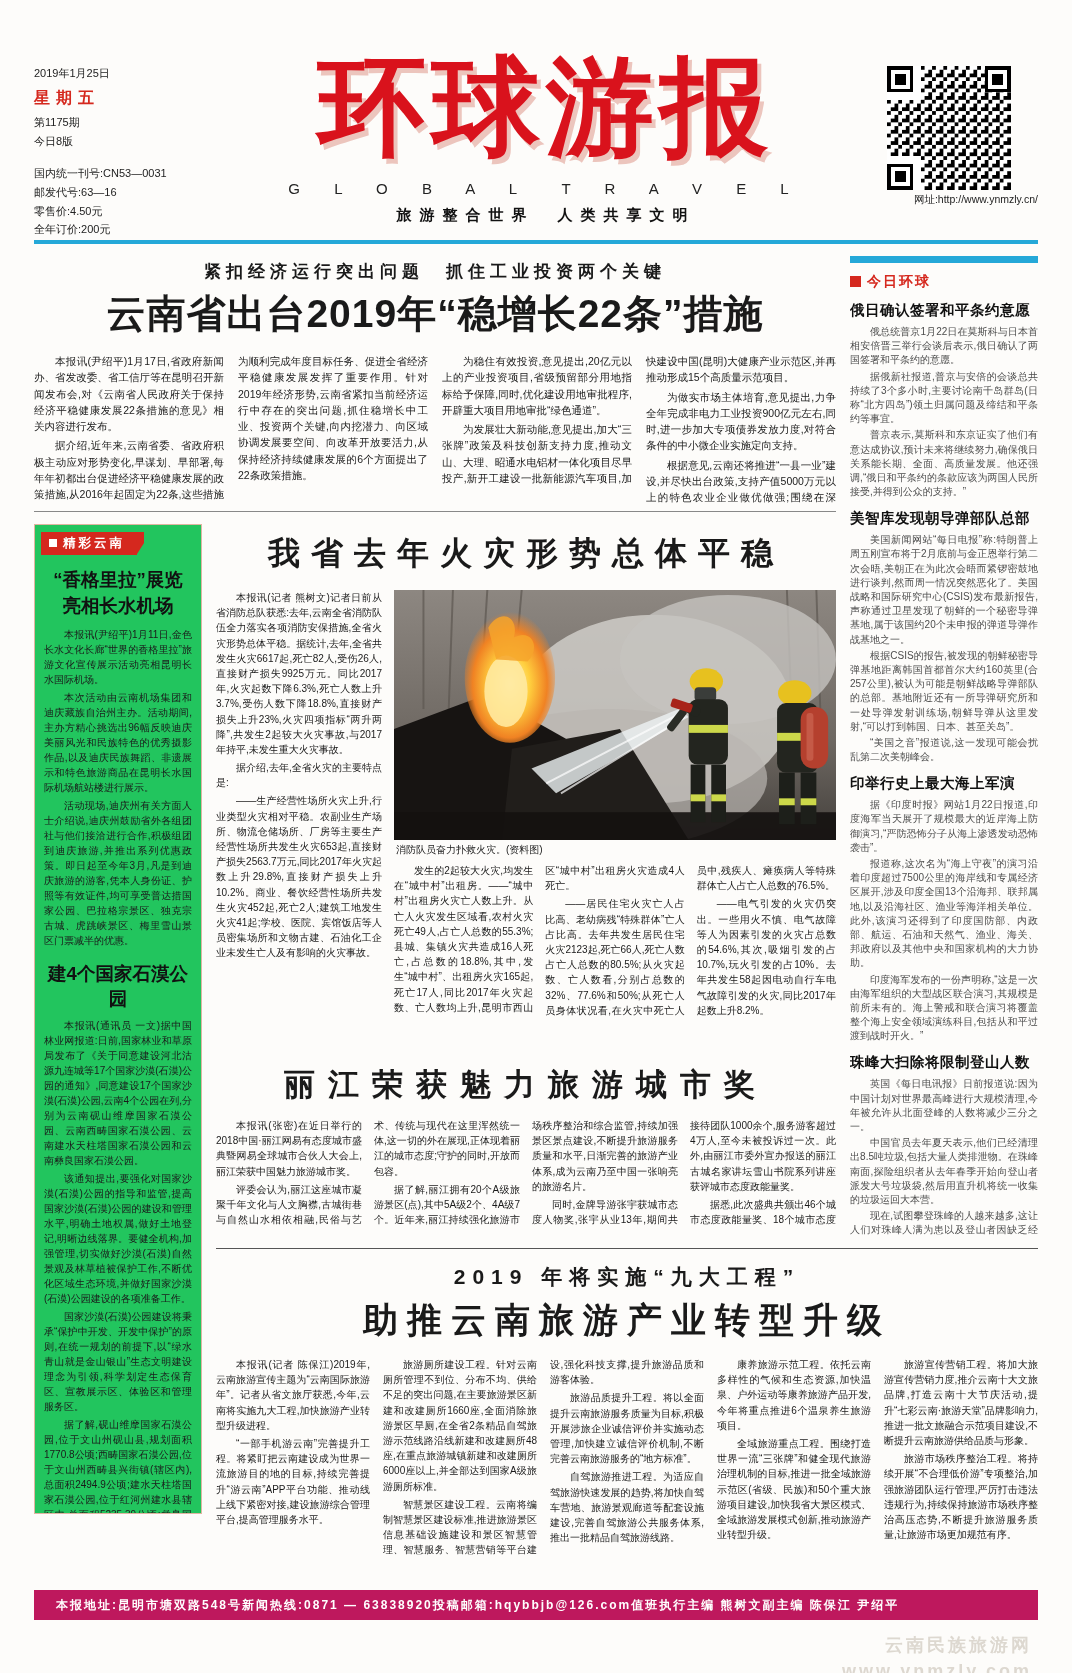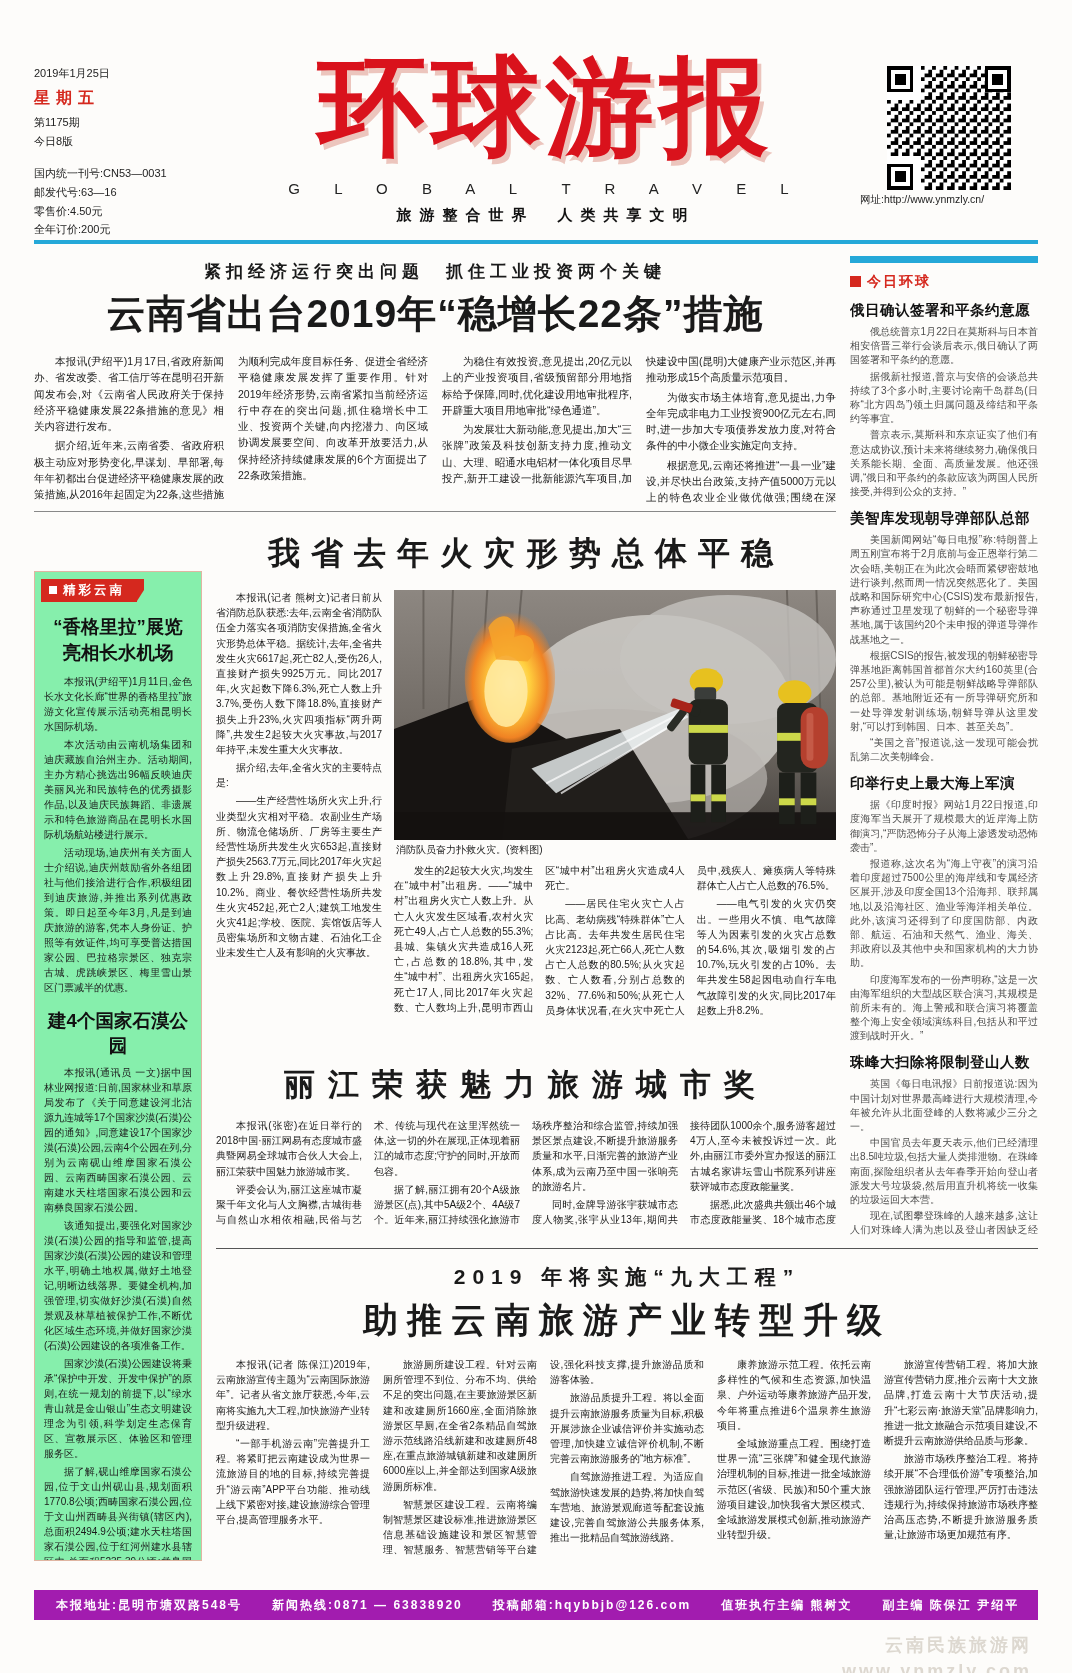--- a/index.html
+++ b/index.html
@@ -8,21 +8,21 @@
   
   .header{display:flex;border-bottom:4px solid #25a8d8;padding-bottom:8px;height:192px;box-sizing:border-box;}
   .header-left{width:198px;font-size:11px;line-height:1.7;padding-top:12px;color:#222;}
   .hl-weekday{color:#d5281e;font-weight:bold;font-size:16px;letter-spacing:6px;margin:1px 0 2px;}
   .hl-group2{margin-top:14px;}
   .masthead{flex:1;text-align:center;min-width:0;}
   .masthead-title{font-size:108px;font-weight:900;color:#d9121c;line-height:1.02;letter-spacing:6px;
         text-shadow:4px 5px 0 #ecc5bd;white-space:nowrap;}
   .masthead-en{font-size:15px;letter-spacing:15px;color:#222;margin-top:18px;}
   .masthead-slogan{font-size:15px;letter-spacing:8px;margin-top:7px;font-weight:600;color:#111;}
-  .header-right{width:178px;text-align:left;padding-top:14px;}
+  .header-right{width:178px;text-align:right;padding-top:14px;}
   .qr{width:124px;height:124px;margin:0 auto;}
   .qr svg{width:100%;height:100%;display:block;}
   .website{font-size:10.5px;margin-top:3px;color:#222;}
   
   .content{display:grid;grid-template-columns:168px minmax(0,1fr) 188px;
            grid-template-rows:256px 522px 178px 330px;gap:12px 14px;margin-top:12px;}
   .para{text-indent:2em;text-align:justify;margin:0 0 3px;}
   
   .art1{grid-area:1/1/2/3;overflow:hidden;border-bottom:1px solid #888;}
   .kicker{text-align:center;font-size:17px;font-weight:bold;letter-spacing:5px;margin:4px 0 4px;}
@@ -30,22 +30,22 @@
   .art1-body{columns:4;column-gap:14px;height:164px;overflow:hidden;font-size:10.5px;line-height:1.55;}
   
   .global{grid-area:1/3/4/4;overflow:hidden;}
   .global-bar{height:7px;background:#25a8d8;margin-bottom:10px;}
   .global-head{color:#d5281e;font-weight:bold;font-size:14px;letter-spacing:2px;margin-bottom:8px;}
   .sq{display:inline-block;width:11px;height:11px;background:#d5281e;margin-right:6px;vertical-align:-1px;}
   .g-title{font-size:14.5px;font-weight:bold;margin:10px 0 5px;letter-spacing:0.5px;color:#111;}
   .global .para{font-size:10px;line-height:1.42;color:#4c4c4c;margin-bottom:2px;}
   
   .sidebar{grid-area:2/1/5/2;}
-  .sidebar-box{border:1px solid #e0b5a2;background:#86efac;height:calc(100% - 64px);box-sizing:border-box;
-               padding:8px 9px;overflow:hidden;margin-top:47px;}
+  .sidebar-box{border:1px solid #e0b5a2;background:#22c55e;height:calc(100% - 64px);box-sizing:border-box;
+               padding:8px 9px;overflow:hidden;}
   .ribbon{display:inline-block;background:#d5281e;color:#fff;font-size:12.5px;font-weight:bold;
           padding:3px 12px 3px 8px;letter-spacing:3px;position:relative;margin:-2px 0 8px -3px;}
   .ribbon::after{content:"";position:absolute;right:-7px;top:0;border-left:7px solid #d5281e;
           border-bottom:11px solid transparent;border-top:11px solid #d5281e;box-sizing:border-box;}
   .wsq{display:inline-block;width:8px;height:8px;background:#fff;margin-right:6px;}
   .sb-title{text-align:center;font-size:18.5px;font-weight:900;line-height:1.4;margin:4px 0 8px;color:#111;}
   .sb2-title{text-align:center;font-size:18.5px;font-weight:900;margin:13px 0 7px;color:#111;}
   .sidebar .para{font-size:10px;line-height:1.5;}
   
   .fire{grid-area:2/2/3/3;overflow:hidden;}
@@ -61,22 +61,22 @@
   
   .lijiang{grid-area:3/2/4/3;overflow:hidden;}
   .lj-title{text-align:center;font-size:31px;font-weight:900;letter-spacing:13px;margin:6px 0 12px;white-space:nowrap;}
   .lj-body{columns:4;column-gap:12px;height:116px;overflow:hidden;font-size:10px;line-height:1.52;}
   
   .bottom{grid-area:4/2/5/4;border-top:1px solid #555;padding-top:12px;overflow:hidden;}
   .bt-kicker{text-align:center;font-size:21px;letter-spacing:7px;font-weight:600;margin:2px 0 6px;}
   .bt-headline{text-align:center;font-size:35px;font-weight:900;letter-spacing:9px;margin:0 0 13px;white-space:nowrap;}
   .bt-body{columns:5;column-gap:13px;height:208px;overflow:hidden;font-size:10px;line-height:1.52;}
   
-  .footer{margin-top:12px;background:#a21caf;color:#fff;font-weight:bold;font-size:12px;
-          display:flex;gap:30px;align-items:center;height:30px;padding:0 22px;letter-spacing:2px;white-space:nowrap;overflow:hidden;}
+  .footer{margin-top:12px;background:#be185d;color:#fff;font-weight:bold;font-size:12px;
+          display:flex;align-items:center;height:30px;padding:0 22px;letter-spacing:2px;white-space:nowrap;overflow:hidden;}
   .watermark{text-align:right;color:#ddd8d0;font-weight:bold;font-size:18px;letter-spacing:3px;
              line-height:1.45;margin:12px 6px 0;}
 </style>
 </head>
 <body>
 
 <div class="page">
 
   <div class="header">
     <div class="header-left">

